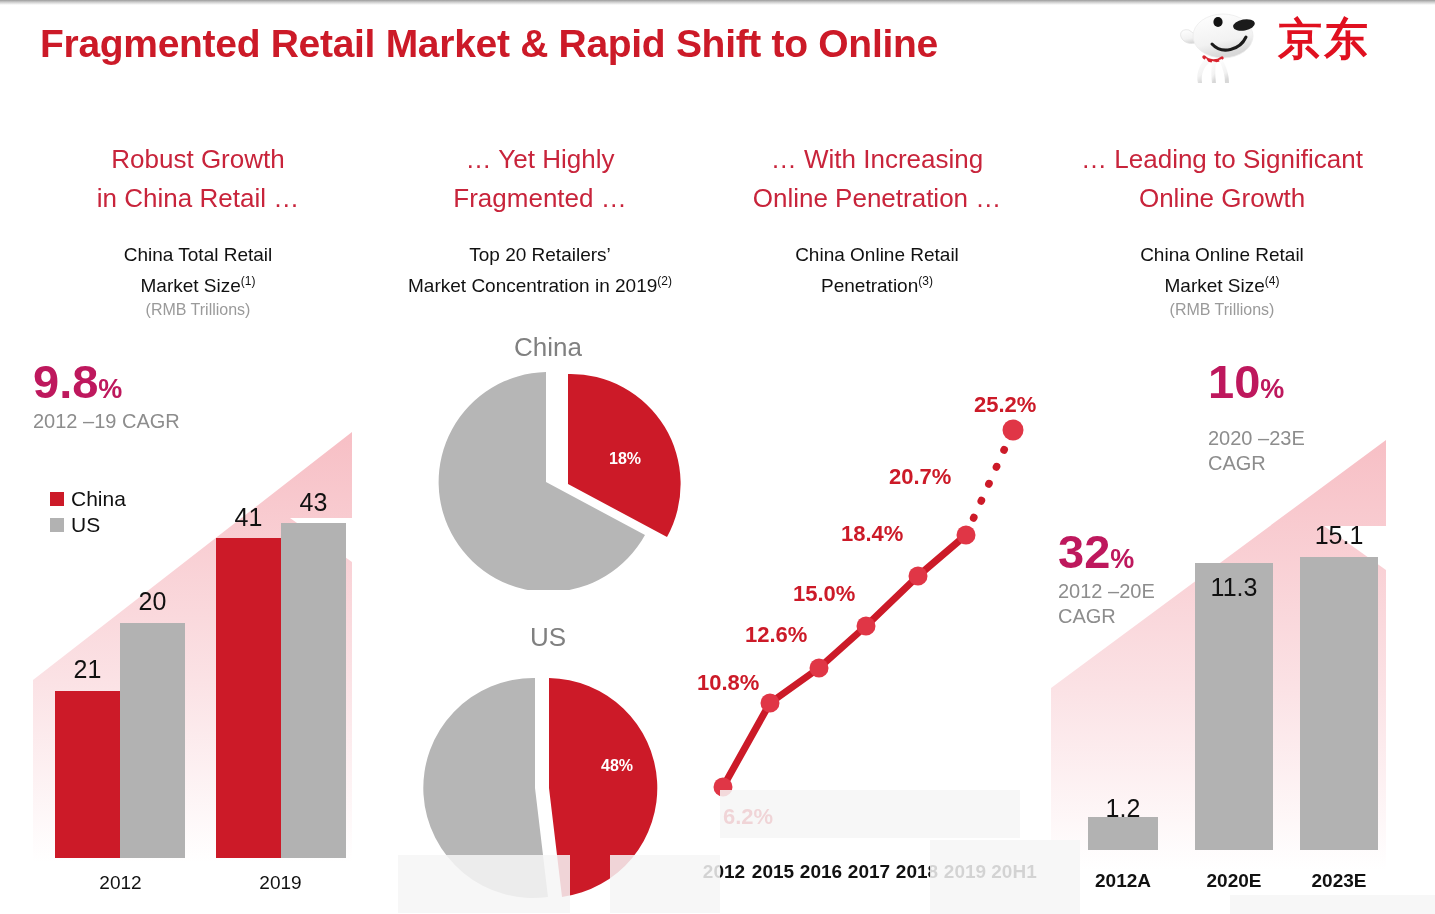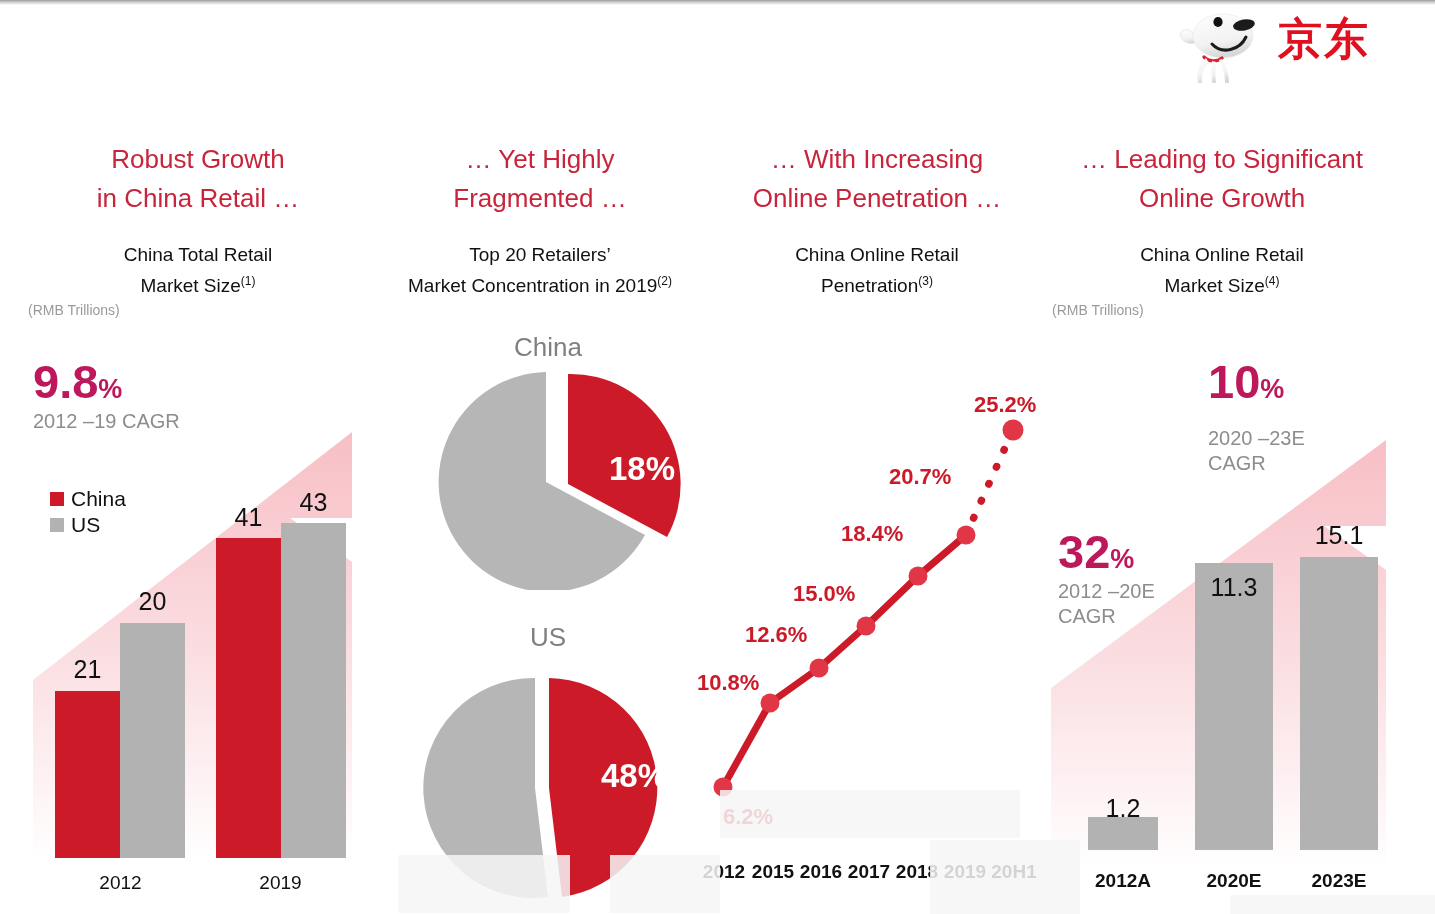--- a/index.html
+++ b/index.html
@@ -41,21 +41,21 @@
   .col-head {
     font-size: 26px; line-height: 39px; color: #C8243B;
     text-align: center; font-weight: normal;
   }
   .col-sub {
     font-size: 19px; line-height: 26px; color: #111111;
     text-align: center; margin-top: 24px;
   }
   .col-sub sup { font-size: 12px; }
   .col-unit {
-    font-size: 14px; line-height: 22px; color: #9a9a9a; text-align: left;
+    font-size: 16px; line-height: 22px; color: #9a9a9a; text-align: center;
   }
 
   
   .cagr-big { color: #be185d; font-weight: bold; line-height: 1; white-space: nowrap; }
   .cagr-big .num { font-size: 47px; }
   .cagr-big .pct { font-size: 27px; }
   .cagr-note { font-size: 20px; line-height: 25px; color: #8d8d8d; white-space: nowrap; }
 
   
   .pinkarrow { position: absolute; }
@@ -79,21 +79,21 @@
   .legend .sw { width: 14px; height: 14px; display: inline-block; }
   .legend .sw.red { background: #CC1A28; }
   .legend .sw.grey { background: #B2B2B2; }
 
   
   .pietitle {
     position: absolute; font-size: 26px; color: #808080; text-align: center; width: 100%;
   }
   .pie { position: absolute; }
   .pieval {
-    position: absolute; color: #ffffff; font-weight: bold; font-size: 33px;
+    position: absolute; color: #ffffff; font-weight: bold; font-size: 16px;
   }
 
   
   .linewrap { position: absolute; }
   .ptlabel {
     position: absolute; color: #CC1A28; font-weight: bold; font-size: 22px;
     white-space: nowrap;
   }
   .xtick {
     position: absolute; font-size: 19px; font-weight: bold; color: #111111;
@@ -104,20 +104,21 @@
   .ghost { position: absolute; background: #f1f1f1; opacity: .85; }
   .ghost.l { background: #f6f6f6; }
 </style>
 </head>
 <body>
 
 <div id="slide">
 
   <div class="top-edge"></div>
 
+  <div class="title">Fragmented Retail Market &amp; Rapid Shift to Online</div>
 
   <div class="logo">
     <svg class="dog" width="96" height="76" viewBox="0 0 96 76">
       <defs>
         <linearGradient id="dogG" x1="0" y1="0" x2="0.3" y2="1">
           <stop offset="0%" stop-color="#ffffff"></stop>
           <stop offset="70%" stop-color="#f2f2f2"></stop>
           <stop offset="100%" stop-color="#d8d8d8"></stop>
         </linearGradient>
       </defs>

